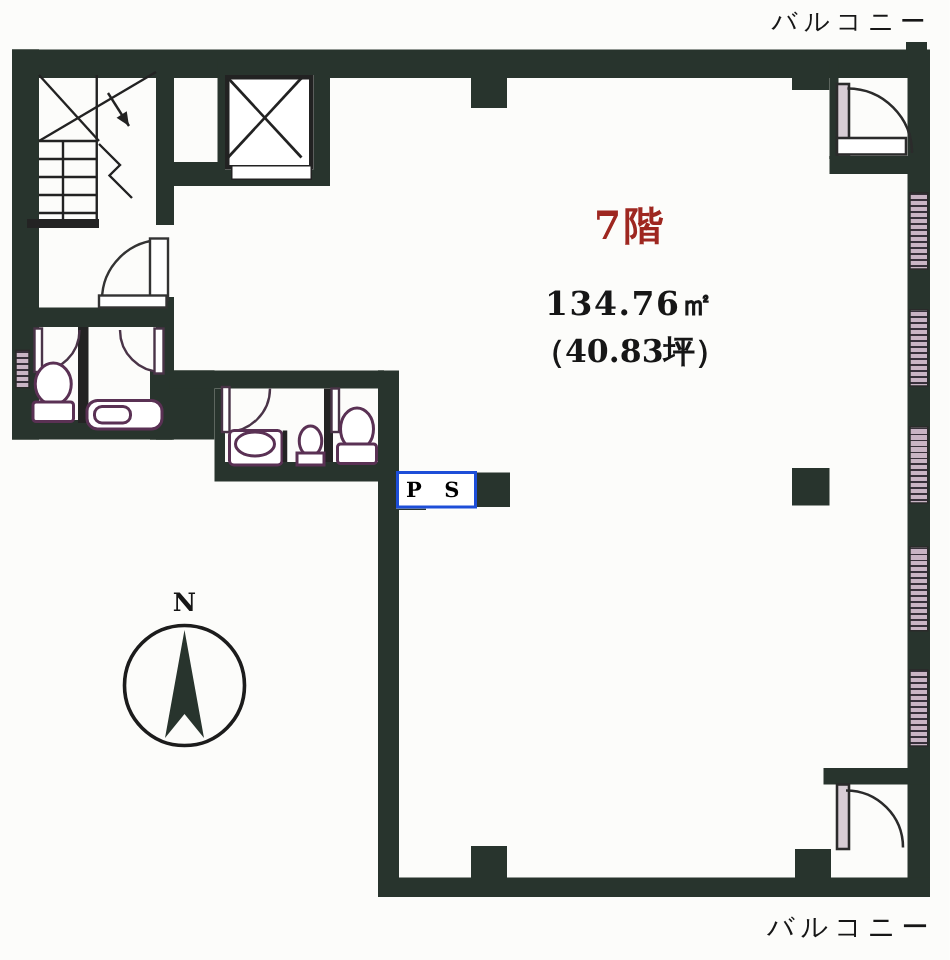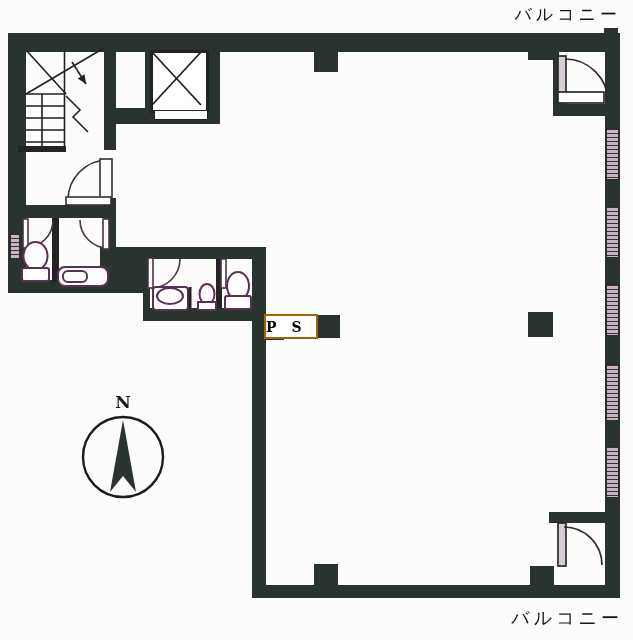--- a/index.html
+++ b/index.html
@@ -16,21 +16,21 @@
        background:repeating-linear-gradient(to bottom, rgba(70,45,70,.55) 0 1px, var(--window_fill) 1px 4px);}
   .whitebox{position:absolute;background:#fff;}
   svg.lines{position:absolute;left:0;top:0;pointer-events:none;}
   .lbl{position:absolute;color:#161616;white-space:nowrap;}
   .balcony{font-size:17px;letter-spacing:4px;}
   .info{left:328px;top:133px;width:184px;text-align:center;}
   .floor{font-size:26px;font-weight:bold;color:var(--floor_label);letter-spacing:2px;margin:0 0 20px 0;}
   .sqm{font-size:22px;font-weight:bold;letter-spacing:1px;margin:0;}
   .tsubo{font-size:21px;font-weight:bold;margin:2px 0 0 0;}
   .psbox{position:absolute;left:264px;top:314px;width:50px;height:21px;background:#fff;
-         border:2px solid #a16207;display:flex;align-items:center;justify-content:flex-start;
+         border:2px solid #1d4ed8;display:flex;align-items:center;justify-content:center;
          font-size:14px;letter-spacing:5px;font-weight:bold;}
   .north{left:102px;top:392px;width:42px;text-align:center;font-size:17px;font-weight:bold;}
 </style>
 </head>
 <body>
 
 <div id="plan">
 
   <div class="wall" style="left:8px;top:33px;width:603px;height:19px"></div>
   <div class="wall" style="left:604px;top:28px;width:14px;height:12px"></div>
@@ -149,15 +149,20 @@
       <rect x="225" y="296" width="26" height="13" rx="2"></rect>
     </g>
     <g>
       <circle cx="123" cy="457" r="40" stroke="#1c1c1c" stroke-width="2.4" fill="none"></circle>
       <polygon points="123,420 136,492 123,476 110,492" fill="var(--wall)"></polygon>
     </g>
   </svg>
 
   <div class="lbl balcony" style="right:12px;top:3px;">バルコニー</div>
   <div class="lbl balcony" style="right:10px;top:606px;font-size:18px;">バルコニー</div>
+  <div class="lbl info">
+    <p class="floor">7階</p>
+    <p class="sqm">134.76㎡</p>
+    <p class="tsubo">（40.83坪）</p>
+  </div>
   <div class="lbl north">N</div>
 
 </div>
 
 </body></html>

